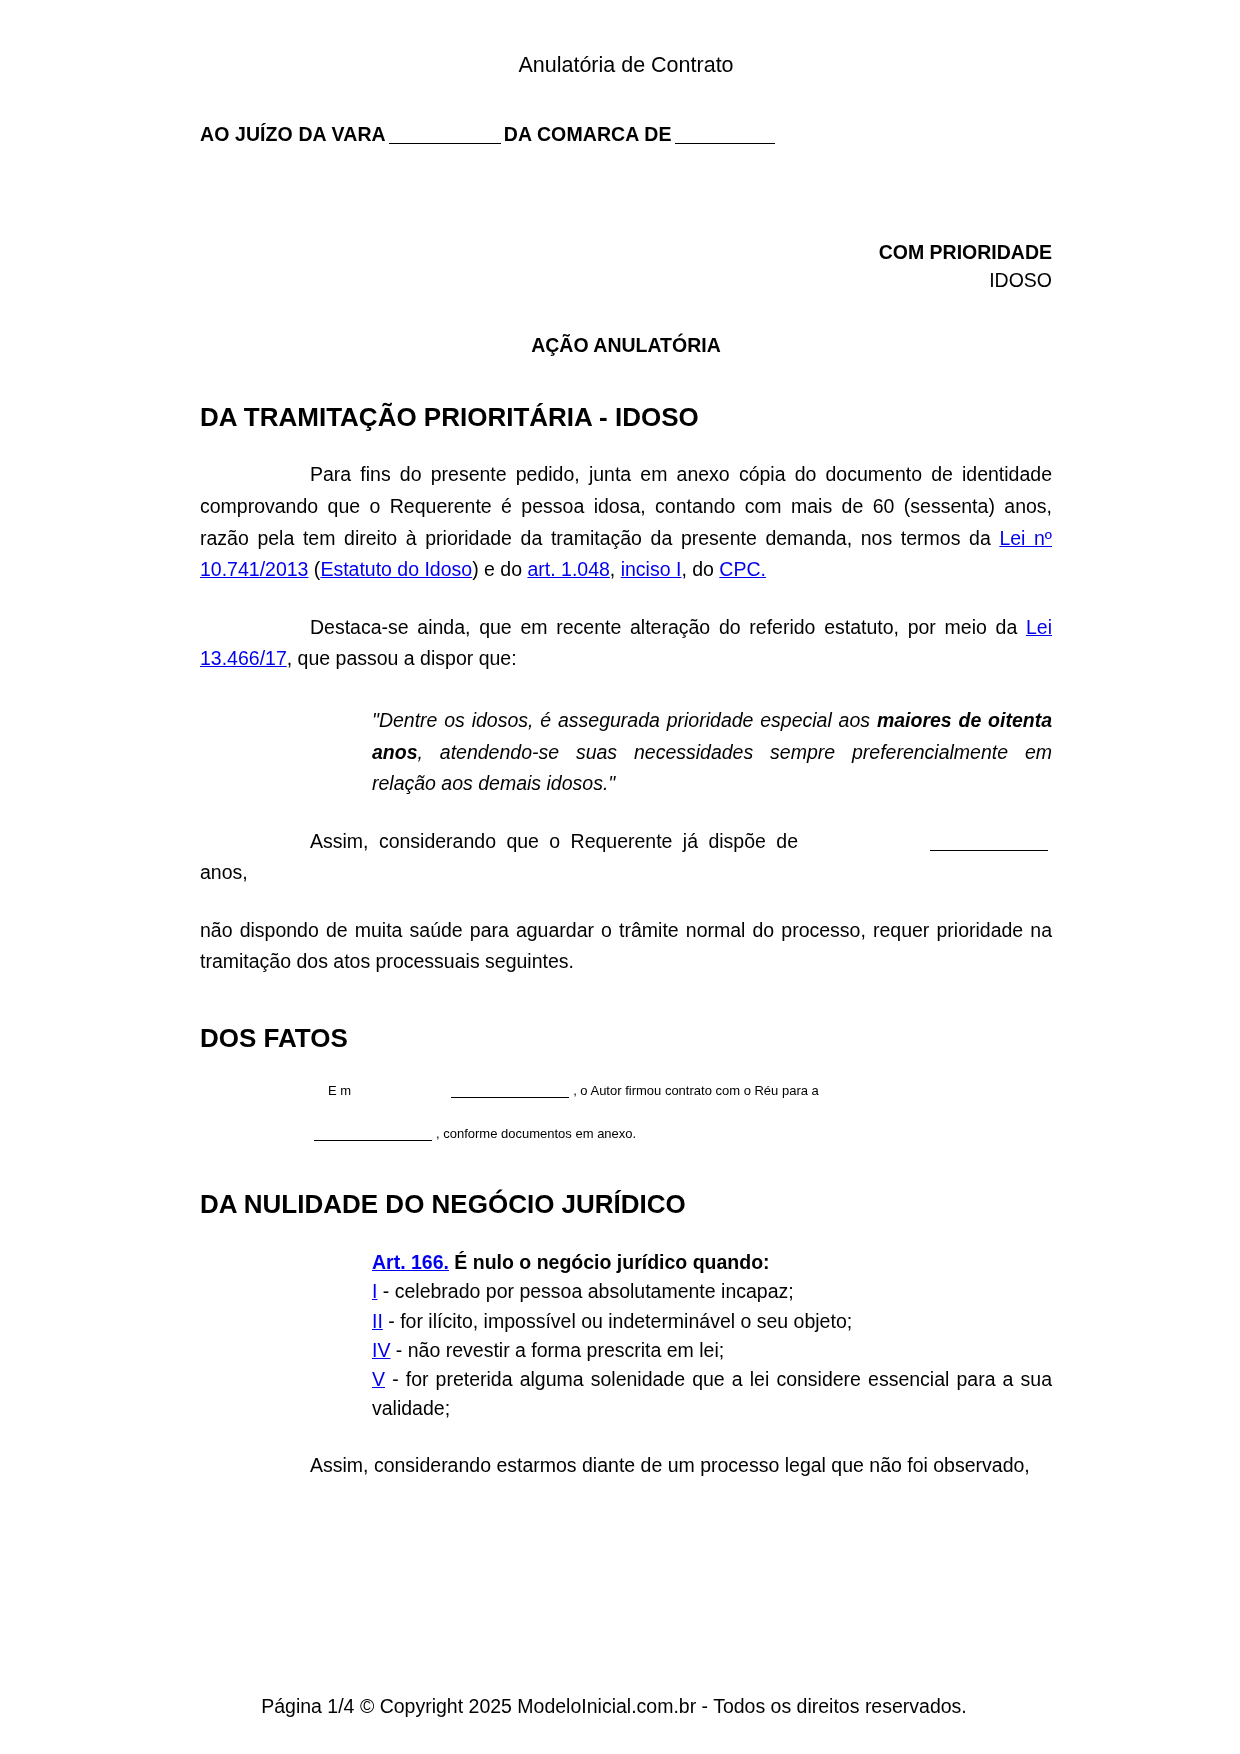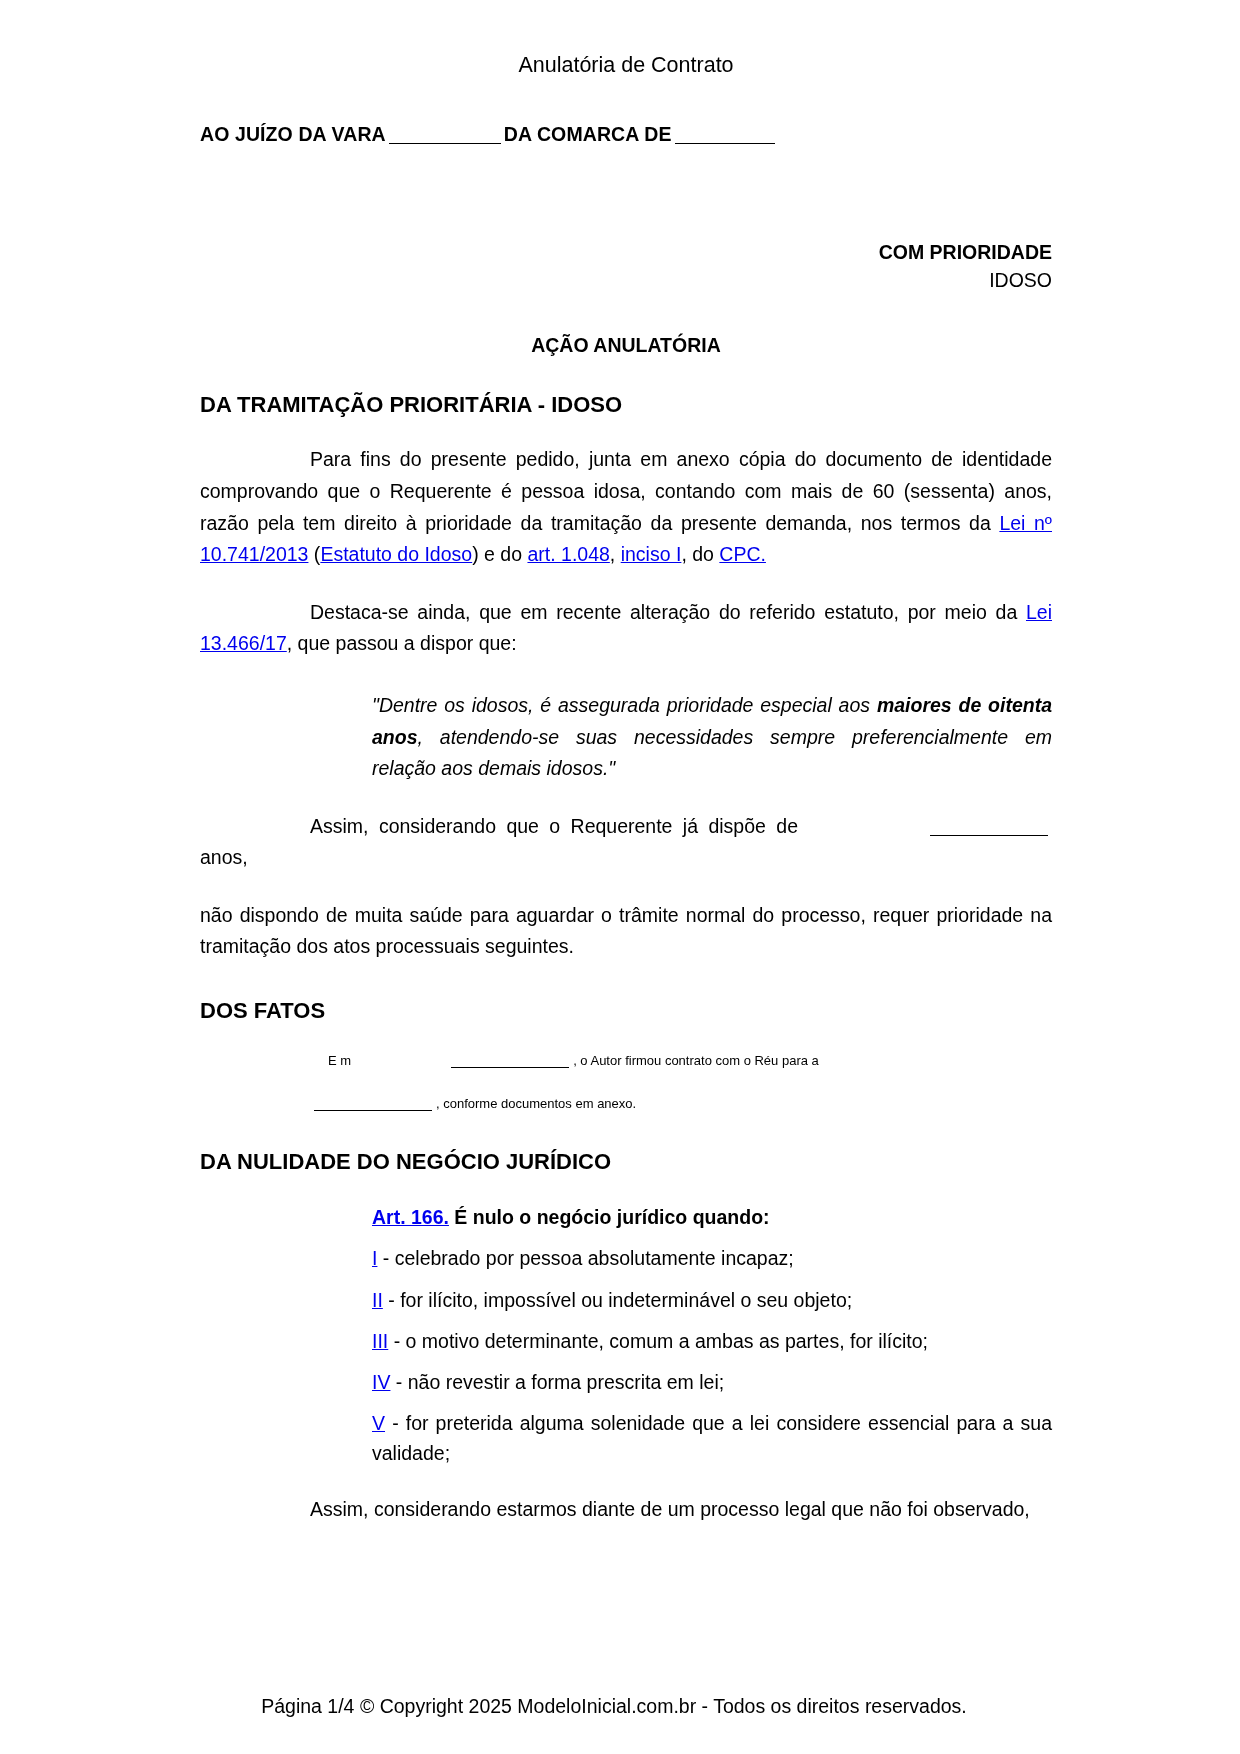--- a/index.html
+++ b/index.html
@@ -72,22 +72,22 @@
   .priority-block .p1 { font-weight: bold; }
   .priority-block .p2 { font-weight: normal; }
   .center-head {
     text-align: center;
     font-weight: bold;
     font-size: 19.5px;
     margin-top: 40px;
   }
   .section-head {
     font-weight: bold;
-    font-size: 22px;
-    margin-top: 35px;
+    font-size: 26px;
+    margin-top: 45px;
   }
   p.body {
     font-size: 19.5px;
     line-height: 1.62;
     text-align: justify;
     margin: 26px 0 0 0;
   }
   p.body.indent::before {
     content: "";
     display: inline-block;
@@ -110,21 +110,20 @@
     font-size: 19.5px;
     line-height: 1.50;
     text-align: justify;
   }
   .artblock .artline {
     font-weight: bold;
     margin-top: 20px;
   }
   .artblock .item {
     font-weight: normal;
-    margin-top: 12px;
   }
   .fatos-line1 {
     font-size: 13px;
     line-height: 1.62;
     text-align: justify;
     margin: 26px 0 0 0;
   }
   .footer {
     position: absolute;
     left: 0;
@@ -174,21 +173,20 @@
 
     <p class="fatos-line1" style="margin-top:22px"><span style="display:inline-block;width:110px"></span><span class="blank-inline"></span><span>, conforme documentos em anexo.</span></p>
 
     <div class="section-head">DA NULIDADE DO NEGÓCIO JURÍDICO</div>
 
 
     <div class="artblock">
       <div class="artline"><a class="lnk" href="#">Art. 166.</a><span> É nulo o negócio jurídico quando:</span></div>
       <div class="item"><a class="lnk" href="#">I</a><span> - celebrado por pessoa absolutamente incapaz;</span></div>
       <div class="item"><a class="lnk" href="#">II</a><span> - for ilícito, impossível ou indeterminável o seu objeto;</span></div>
-      <div class="item"><a class="lnk" href="#">III</a><span> - o motivo determinante, comum a ambas as partes, for ilícito;</span></div>
       <div class="item"><a class="lnk" href="#">IV</a><span> - não revestir a forma prescrita em lei;</span></div>
       <div class="item"><a class="lnk" href="#">V</a><span> - for preterida alguma solenidade que a lei considere essencial para a sua validade;</span></div>
     </div>
 
     <p class="body indent">Assim, considerando estarmos diante de um processo legal que não foi observado,</p>
 
   </div>
 
   <div class="footer">Página 1/4 © Copyright 2025 ModeloInicial.com.br - Todos os direitos reservados.</div>
 </div>

